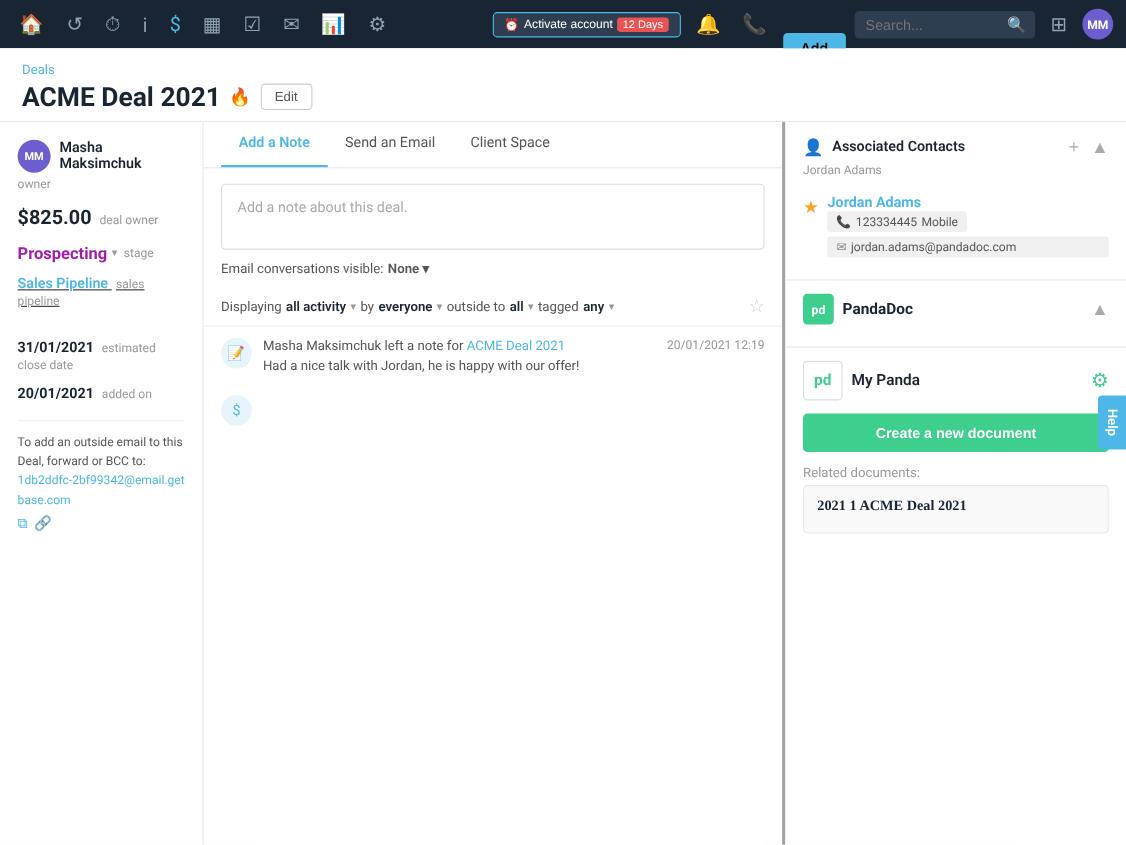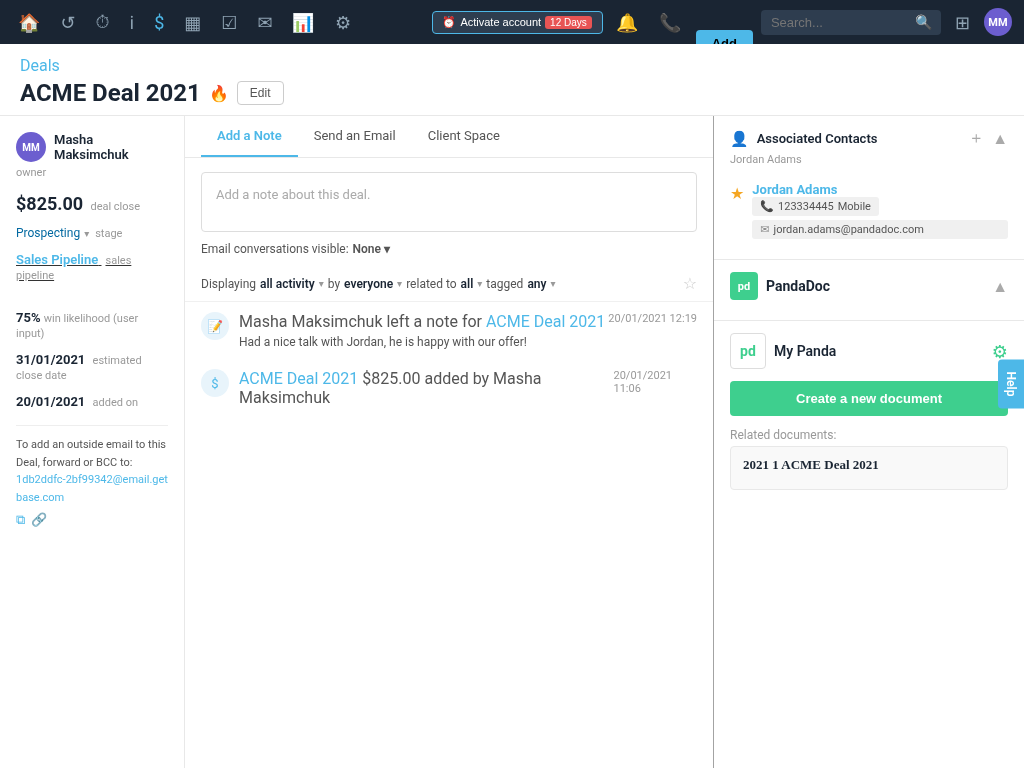--- a/index.html
+++ b/index.html
@@ -54,21 +54,21 @@
       cursor: pointer;
       margin-top: 43px;
     }
     .search-bar {
       background: #2e3d4f;
       border: none;
       border-radius: 4px;
       color: #ccc;
       padding: 5px 30px 5px 10px;
       font-size: 13px;
-      width: 180px;
+      width: 164px;
       outline: none;
     }
     .search-wrap {
       position: relative;
       display: flex;
       align-items: center;
     }
     .search-wrap .search-icon {
       position: absolute;
       right: 8px;
@@ -97,21 +97,21 @@
       background: #fff;
     }
 
     
     .page-header {
       padding: 12px 20px 8px;
       background: #fff;
       border-bottom: 1px solid #e8e8e8;
     }
     .breadcrumb {
-      font-size: 16px;
+      font-size: 12px;
       color: #4db8e8;
       margin-bottom: 4px;
       cursor: pointer;
     }
     .page-title-row {
       display: flex;
       align-items: center;
       gap: 8px;
     }
     .page-title {
@@ -192,23 +192,23 @@
       display: inline;
       margin-left: 4px;
     }
     .stage-row {
       display: flex;
       align-items: center;
       gap: 4px;
       margin-bottom: 12px;
     }
     .stage-value {
-      font-size: 12px;
-      font-weight: 400;
-      color: #0369a1;
+      font-size: 15px;
+      font-weight: 700;
+      color: #a21caf;
     }
     .stage-arrow {
       color: #999;
       font-size: 10px;
       cursor: pointer;
     }
     .stage-label {
       font-size: 11px;
       color: #999;
       margin-left: 2px;
@@ -288,21 +288,21 @@
       cursor: pointer;
       font-size: 13px;
     }
 
     
     .main-content {
       flex: 1;
       display: flex;
       flex-direction: column;
       overflow: hidden;
-      border-right: 1px solid #a3a3a3;
+      border-right: 3px solid #a3a3a3;
     }
     .tabs-row {
       display: flex;
       gap: 0;
       padding: 0 16px;
       border-bottom: 1px solid #e8e8e8;
       background: #fff;
     }
     .tab-item {
       padding: 12px 16px;
@@ -395,21 +395,21 @@
     .activity-body {
       flex: 1;
     }
     .activity-header-row {
       display: flex;
       justify-content: space-between;
       align-items: flex-start;
       margin-bottom: 4px;
     }
     .activity-meta {
-      font-size: 16px;
+      font-size: 12px;
       color: #555;
     }
     .activity-link {
       color: #4db8e8;
       cursor: pointer;
     }
     .activity-time {
       font-size: 11px;
       color: #999;
     }
@@ -694,38 +694,34 @@
 
     <div class="left-sidebar">
       <div class="owner-row">
         <div class="owner-avatar">MM</div>
         <span class="owner-name">Masha Maksimchuk</span>
       </div>
       <div class="owner-label">owner</div>
 
       <div class="sidebar-field">
         <span class="field-value">$825.00</span>
-        <span class="field-label">deal close</span>
+        <span class="field-label">deal owner</span>
       </div>
 
       <div class="stage-row">
         <span class="stage-value">Prospecting</span>
         <span class="stage-arrow">▾</span>
         <span class="stage-label">stage</span>
       </div>
 
       <div class="pipeline-row">
         <span class="pipeline-name">Sales Pipeline</span>
         <span class="pipeline-label">sales pipeline</span>
       </div>
 
-      <div class="win-row">
-        <span class="win-value">75%</span>
-        <span class="win-label">win likelihood (user input)</span>
-      </div>
 
       <div class="date-row">
         <span class="date-value">31/01/2021</span>
         <span class="date-label">estimated close date</span>
       </div>
 
       <div class="added-row">
         <span class="added-value">20/01/2021</span>
         <span class="added-label">added on</span>
       </div>
@@ -762,21 +758,21 @@
         <span>Displaying</span>
         <span class="filter-link">
           <span>all activity</span>
         </span>
         <span class="filter-dropdown">▾</span>
         <span>by</span>
         <span class="filter-link">
           <span>everyone</span>
         </span>
         <span class="filter-dropdown">▾</span>
-        <span>related to</span>
+        <span>outside to</span>
         <span class="filter-link">
           <span>all</span>
         </span>
         <span class="filter-dropdown">▾</span>
         <span>tagged</span>
         <span class="filter-link">
           <span>any</span>
         </span>
         <span class="filter-dropdown">▾</span>
         <span class="star-icon">☆</span>
@@ -793,31 +789,20 @@
                 <span class="activity-link">ACME Deal 2021</span>
               </span>
               <span class="activity-time">20/01/2021 12:19</span>
             </div>
             <div class="activity-text">Had a nice talk with Jordan, he is happy with our offer!</div>
           </div>
         </div>
 
         <div class="activity-item">
           <div class="activity-icon-wrap dollar">$</div>
-          <div class="activity-body">
-            <div class="activity-header-row">
-              <span class="activity-meta">
-                <span class="activity-link">ACME Deal 2021</span>
-                <span>$825.00</span>
-                <span>added by</span>
-                <span>Masha Maksimchuk</span>
-              </span>
-              <span class="activity-time">20/01/2021 11:06</span>
-            </div>
-          </div>
         </div>
       </div>
     </div>
 
     <div class="right-panel">
 
       <div class="panel-section">
         <div class="panel-section-header">
           <div class="panel-section-title">
             <span class="panel-icon">👤</span>

